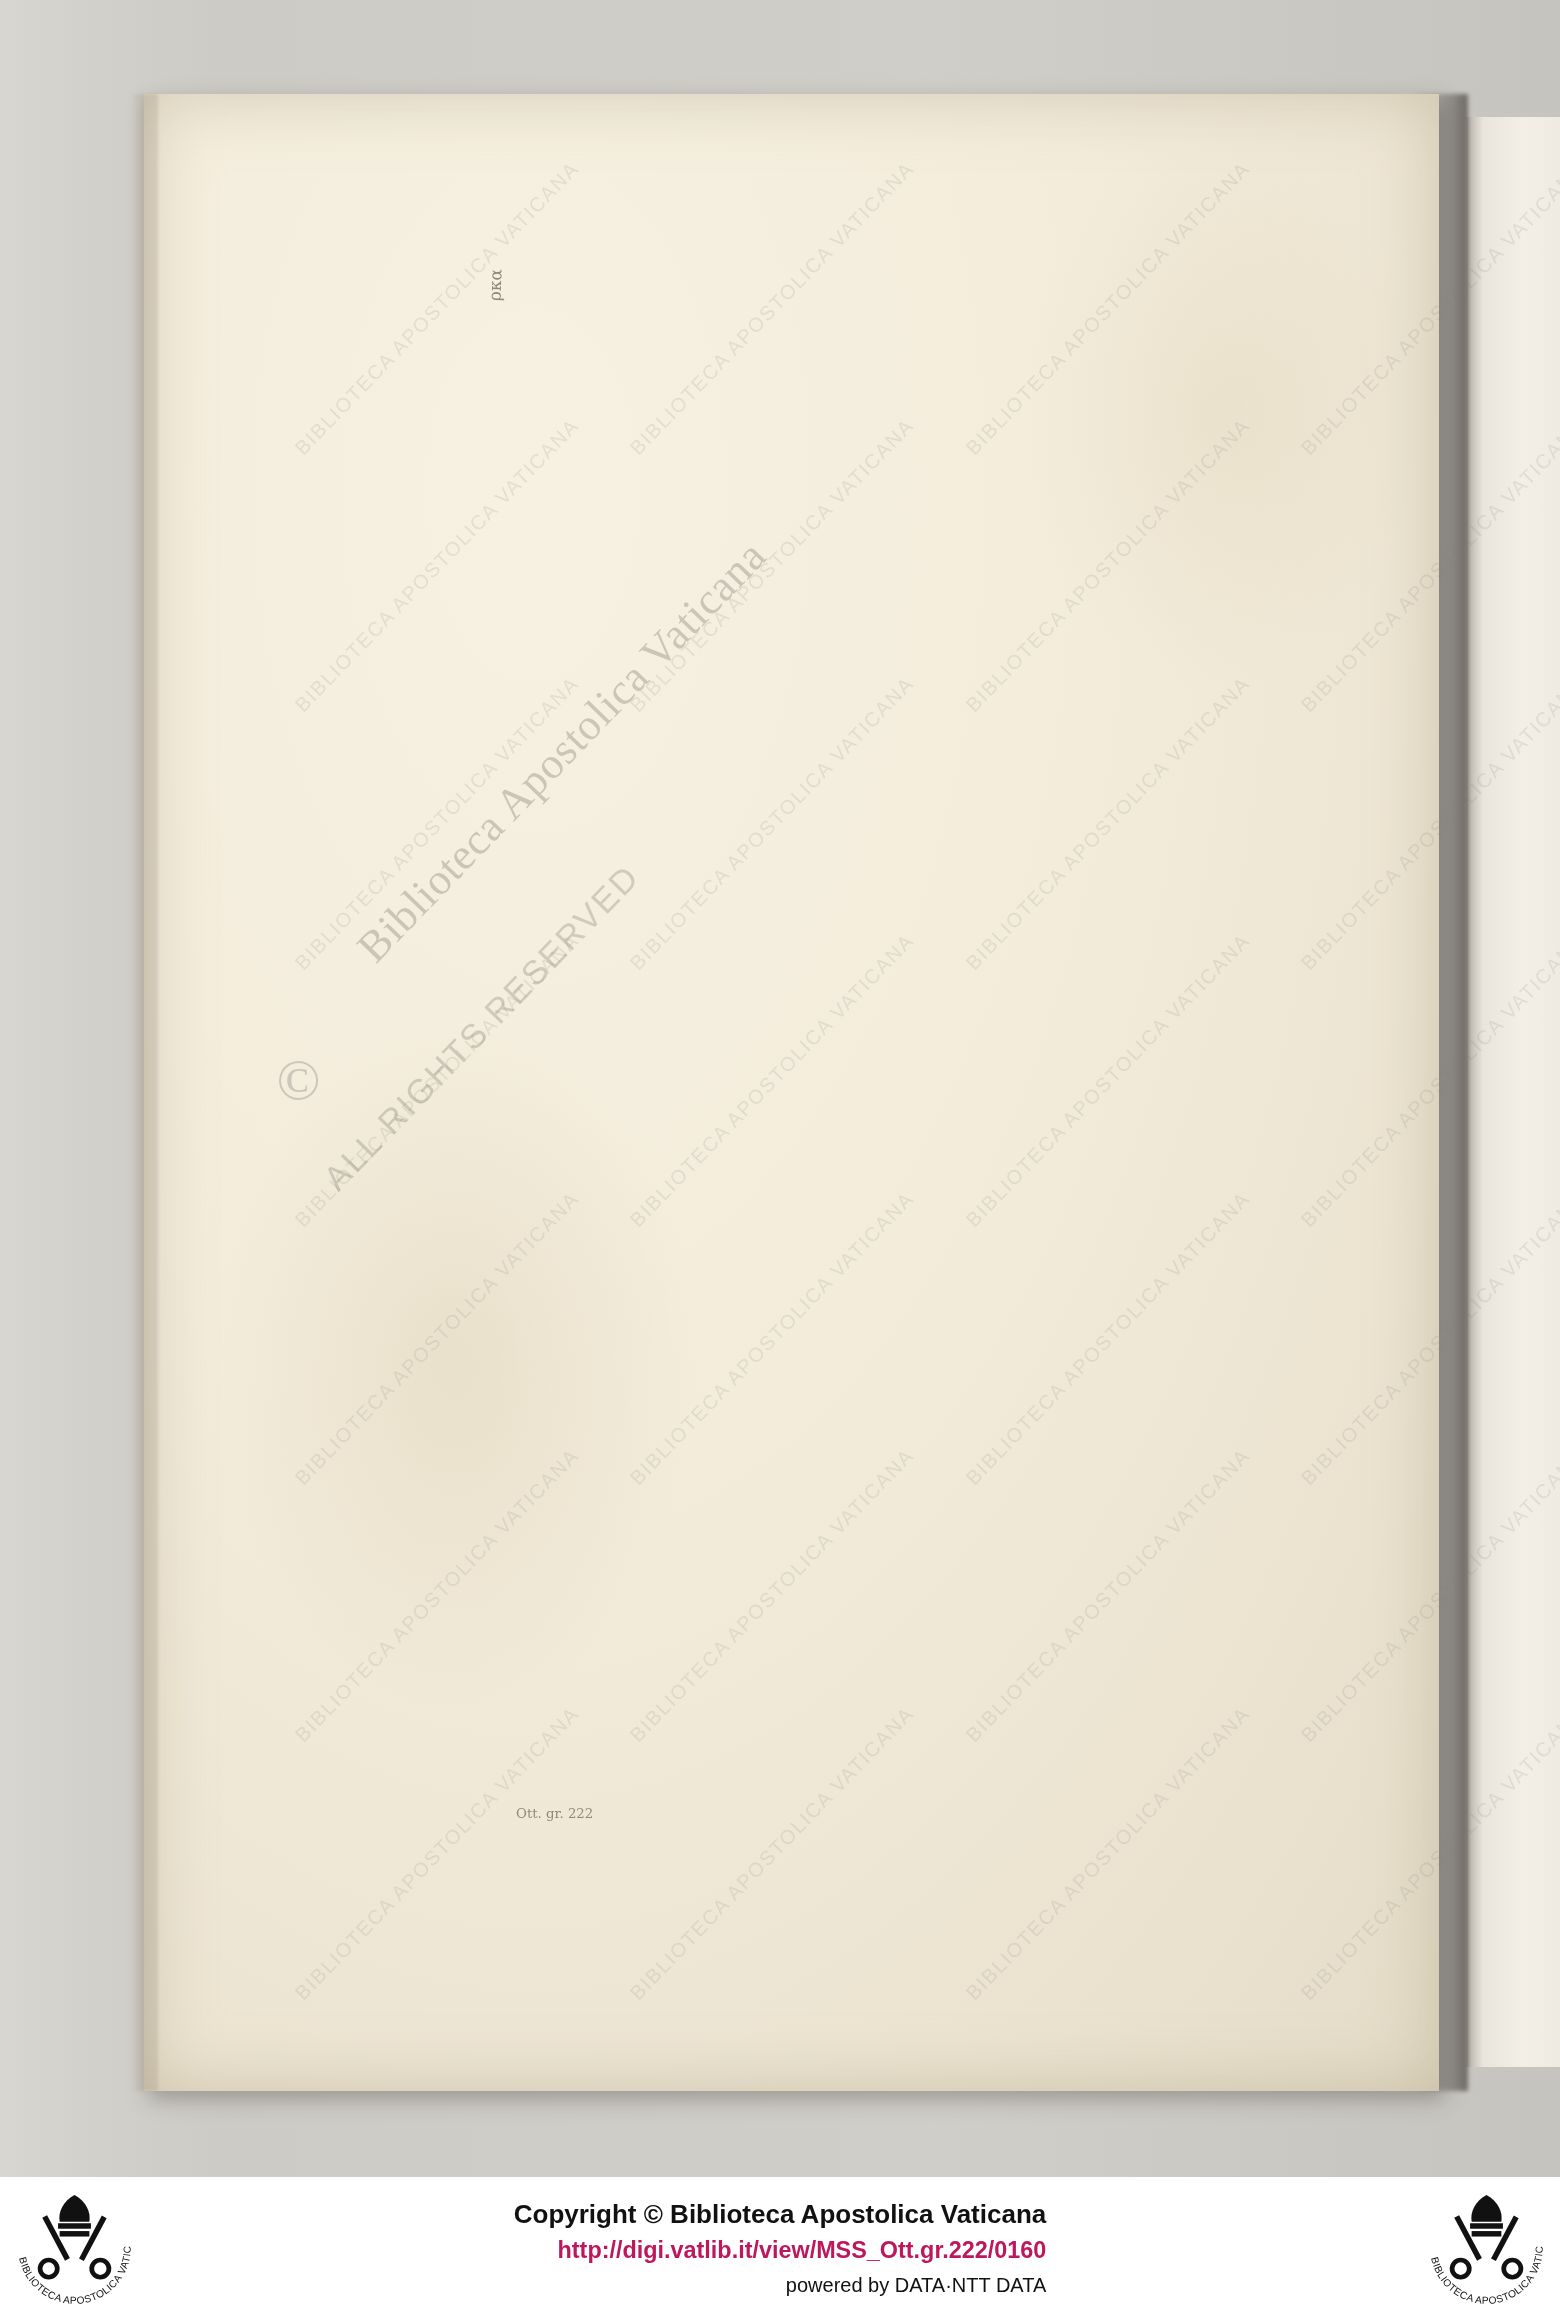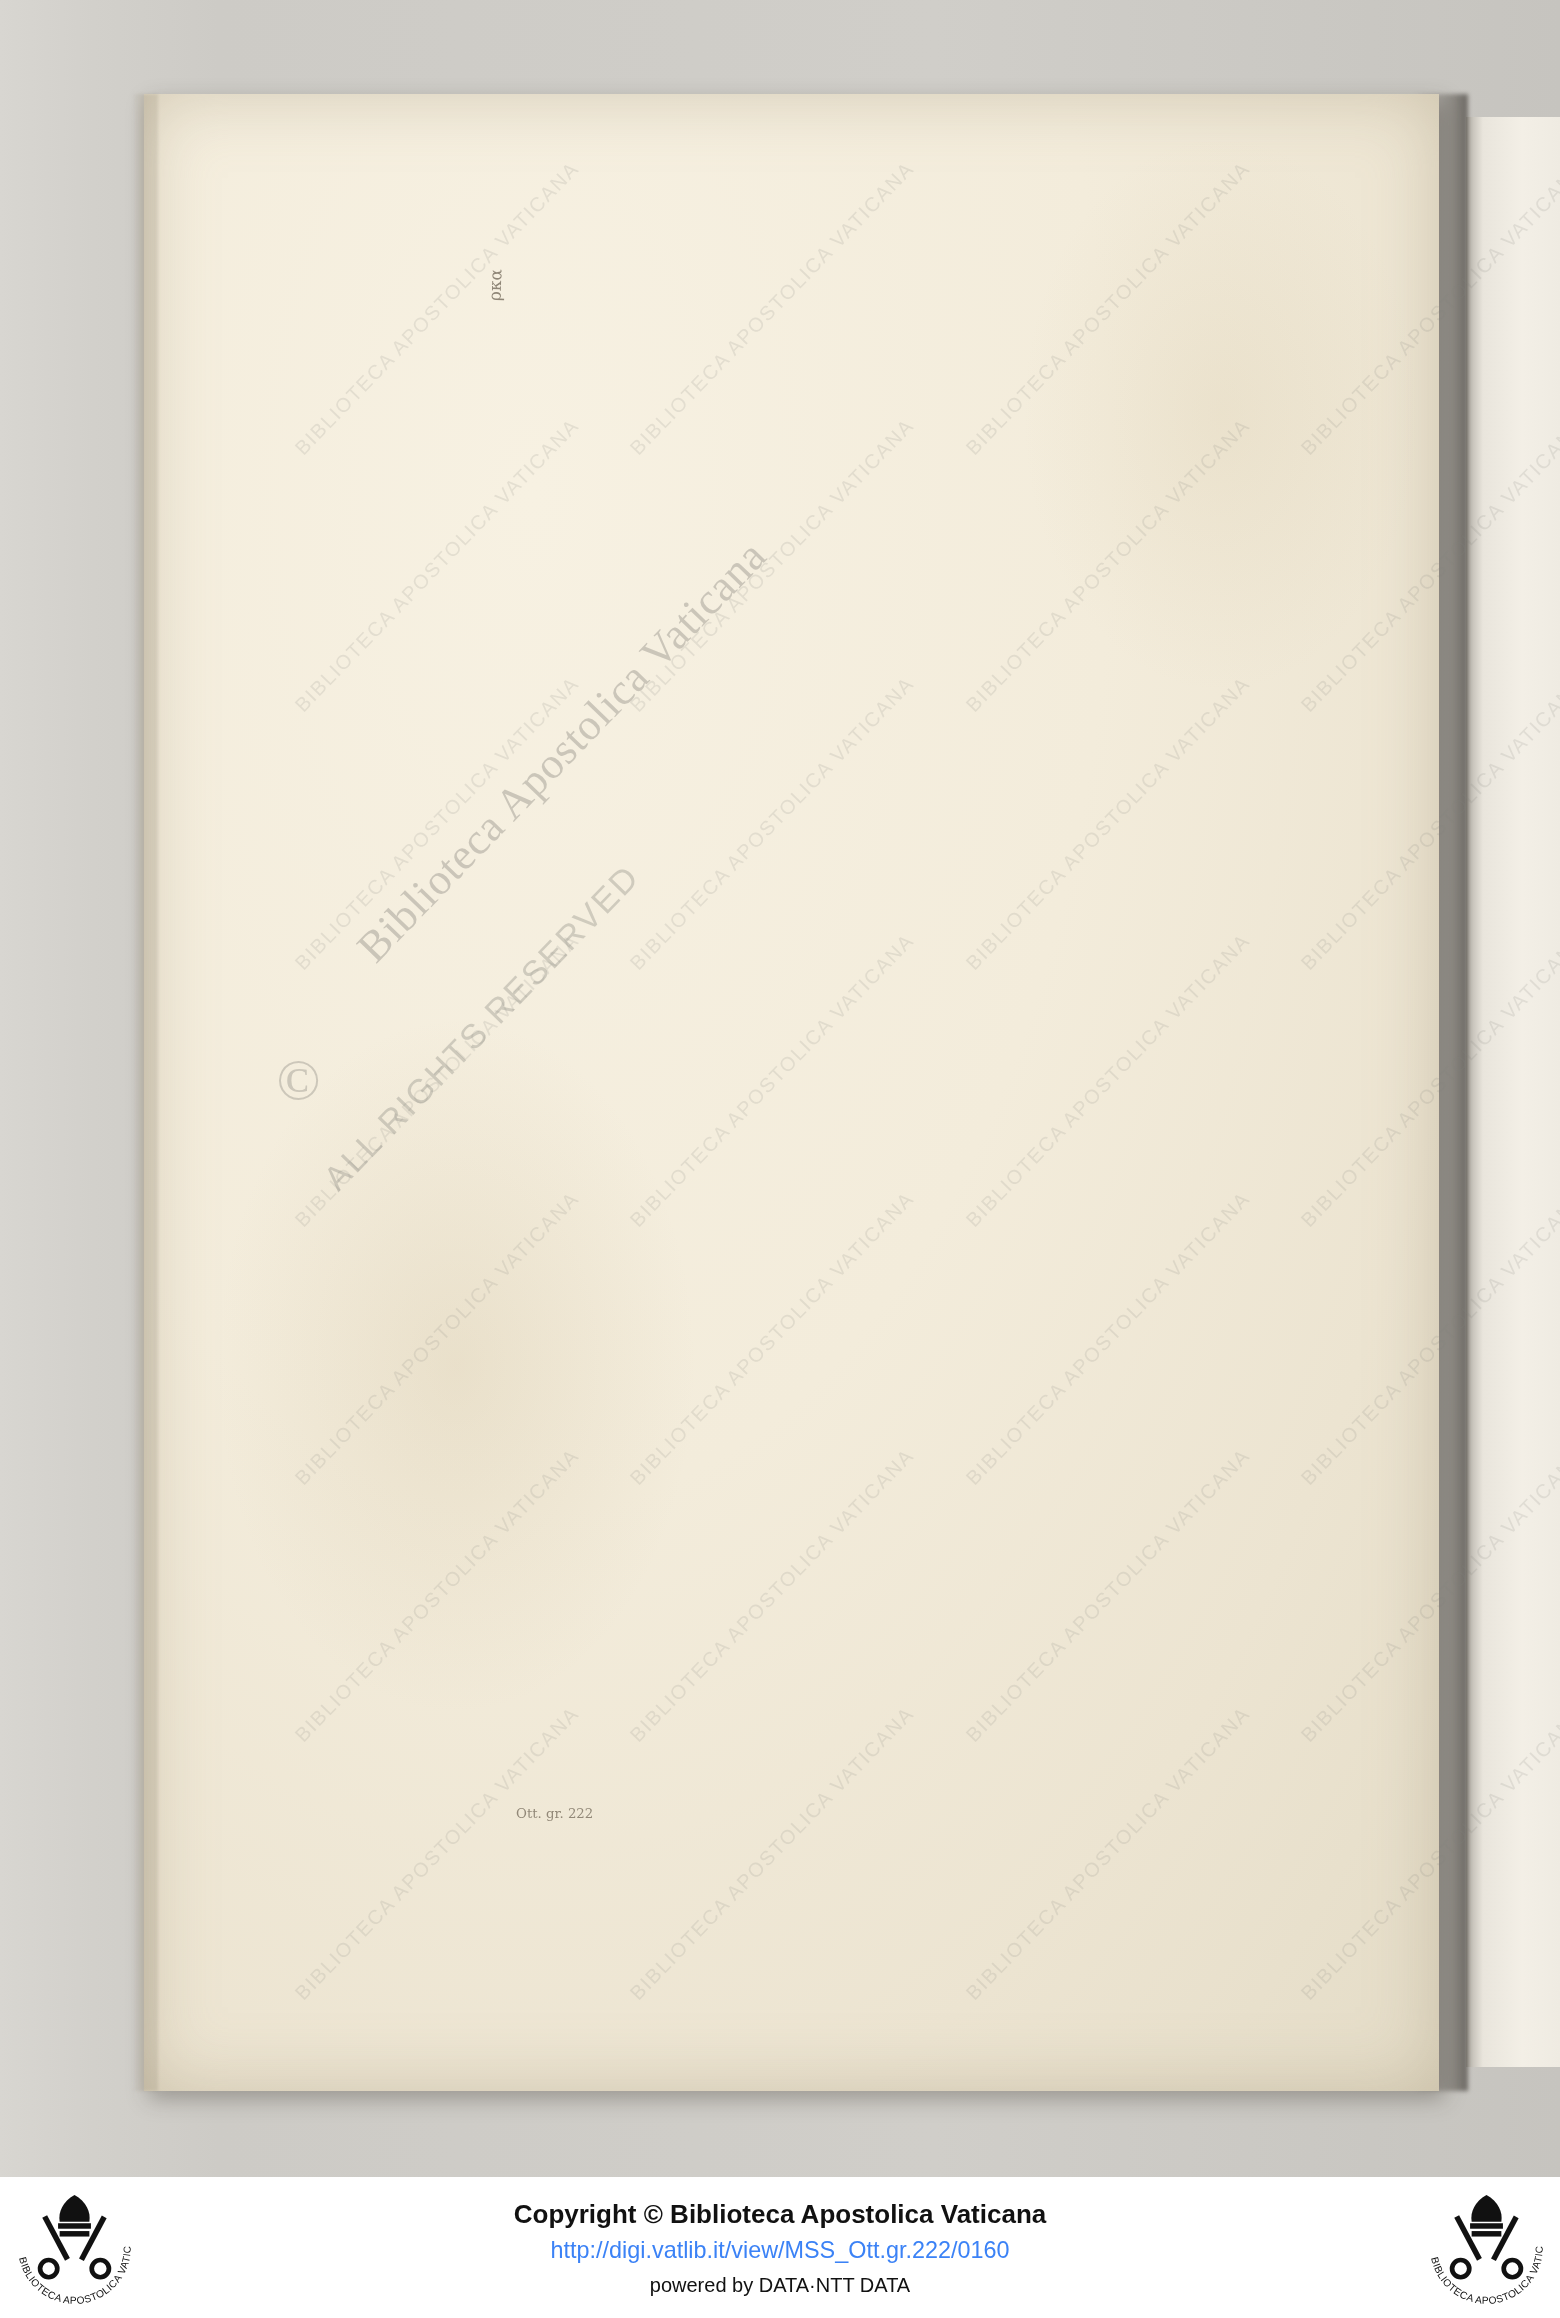--- a/index.html
+++ b/index.html
@@ -192,32 +192,33 @@
     left: 0;
     bottom: 0;
     width: 1560px;
     height: 142px;
     background: #ffffff;
     display: flex;
     align-items: center;
     justify-content: center;
   }
   .footer-center {
-    text-align: center;
+    text-align: right;
     line-height: 1.35;
   }
   .footer-title {
     font-size: 26px;
     font-weight: bold;
     color: #111111;
   }
   .footer-url {
     font-size: 23.4px;
-    color: #3b82f6;
+    color: #be185d;
     margin-top: 3.1px;
+    font-weight: bold;
   }
   .footer-powered {
     font-size: 20px;
     color: #111111;
     margin-top: 4.7px;
   }
   .footer-logo {
     position: absolute;
     bottom: 4.7px;
     width: 148px;

